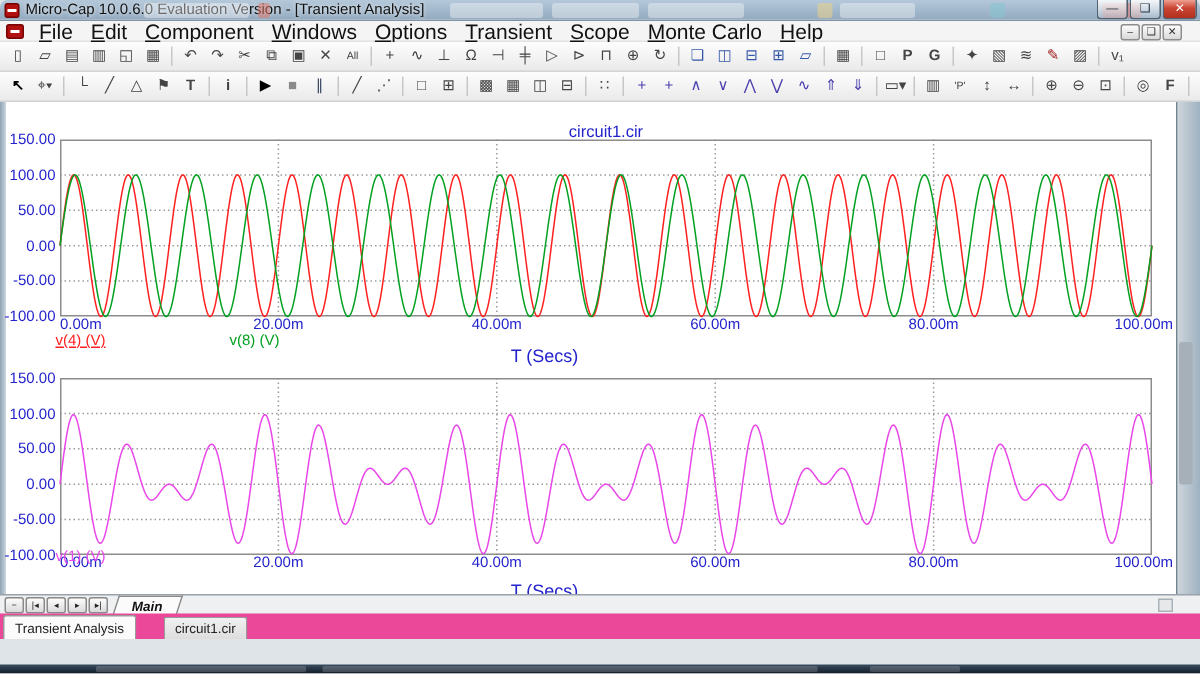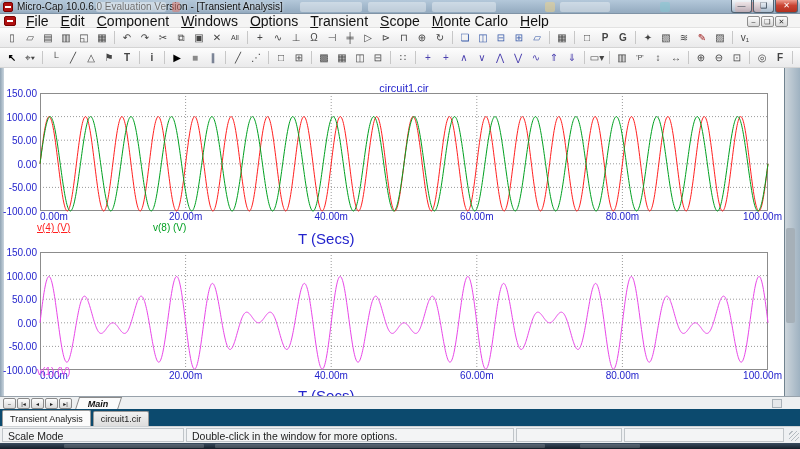--- a/index.html
+++ b/index.html
@@ -54,38 +54,38 @@
     background:linear-gradient(90deg,#8fa3b3,#cbd6df);}
   .frame-right{position:absolute;left:784px;top:0;width:16px;height:100%;
     background:linear-gradient(90deg,#cdd5db,#9fb2c1);border-left:1px solid #71838f;box-sizing:border-box;}
   .vthumb{position:absolute;left:786px;top:160px;width:9px;height:95px;background:#a6b0b8;
     border-radius:2px;}
   .plot-title{position:absolute;left:40px;width:728px;text-align:center;font-size:11px;
     color:#2323cc;white-space:nowrap;}
   .ytick{position:absolute;left:1px;width:36px;text-align:right;font-size:10px;color:#2323cc;white-space:nowrap;}
   .xtick{position:absolute;font-size:10px;color:#2323cc;white-space:nowrap;}
   .legend{position:absolute;font-size:10px;white-space:nowrap;}
-  .xlabel{position:absolute;left:298px;width:130px;text-align:left;font-size:15px;color:#2323cc;}
+  .xlabel{position:absolute;left:298px;width:130px;text-align:center;font-size:12px;color:#2323cc;}
   #plot-svg{position:absolute;left:0;top:0;}
 
   
   .pagetabs{position:absolute;left:0;top:396px;width:800px;height:13px;background:#eef0f1;
     border-top:1px solid #98a2ab;box-sizing:border-box;display:flex;align-items:center;padding-left:3px;}
   .pnav{width:13px;height:11px;margin-right:1px;border:1px solid #8a8a8a;border-radius:2px;
     background:linear-gradient(#fdfdfd,#dadada);font-size:6px;line-height:10px;text-align:center;
     color:#222;box-sizing:border-box;flex:0 0 auto;}
   .main-tab{margin-left:4px;height:12px;padding:0 10px;background:#fbfbfb;border:1px solid #8a8a8a;
     border-bottom:none;transform:skewX(-18deg);display:flex;align-items:center;}
   .main-tab span{transform:skewX(18deg);font-size:9px;font-weight:bold;font-style:italic;color:#111;}
   .corner-box{position:absolute;right:18px;top:2px;width:10px;height:9px;background:#e6e8ea;
     border:1px solid #aab2b8;box-sizing:border-box;}
 
   
-  .wintabs{position:absolute;left:0;top:409px;width:800px;height:17px;background:#0c4a6e;
-    display:flex;align-items:flex-end;padding-left:2px;box-sizing:border-box;}
+  .wintabs{position:absolute;left:0;top:409px;width:800px;height:17px;background:#ec4899;
+    display:flex;align-items:flex-end;padding-left:2px;box-sizing:border-box;gap:16px;}
   .wtab{font-size:9px;color:#222;border:1px solid #9a9a9a;border-bottom:none;border-radius:2px 2px 0 0;
     padding:2px 7px 2px 7px;margin-right:2px;background:linear-gradient(#f1f1f1,#dddddd);white-space:nowrap;}
   .wtab.active{background:#fbfbfb;padding-top:3px;}
 
   
   .statusbar{position:absolute;left:0;top:426px;width:800px;height:17px;background:#eef0f2;
     border-top:1px solid #cfd3d6;box-sizing:border-box;}
   .spanel{position:absolute;top:1px;height:14px;border:1px solid #c0c5c9;background:#f3f4f5;
     box-sizing:border-box;font-size:10.5px;line-height:12px;color:#222;padding:1px 0 0 5px;white-space:nowrap;overflow:hidden;}
   .grip{position:absolute;right:1px;top:4px;width:10px;height:10px;
@@ -311,27 +311,20 @@
         <span>Main</span>
       </div>
     <div class="corner-box"></div>
   </div>
 
   <div class="wintabs" id="wintabs">
       <div class="wtab active">Transient Analysis</div>
       <div class="wtab">circuit1.cir</div>
     </div>
 
-  <div class="statusbar">
-    <div class="spanel" style="left:2px;width:182px;">Scale Mode</div>
-    <div class="spanel" style="left:186px;width:328px;">Double-click in the window for more options.</div>
-    <div class="spanel" style="left:516px;width:106px;"></div>
-    <div class="spanel" style="left:624px;width:160px;"></div>
-    <div class="grip"></div>
-  </div>
 
   <div class="taskbar">
     <div class="tblob" style="left:64px;width:140px;"></div>
     <div class="tblob" style="left:215px;width:330px;"></div>
     <div class="tblob" style="left:580px;width:60px;"></div>
   </div>
 
 </div>
 
 </body></html>

